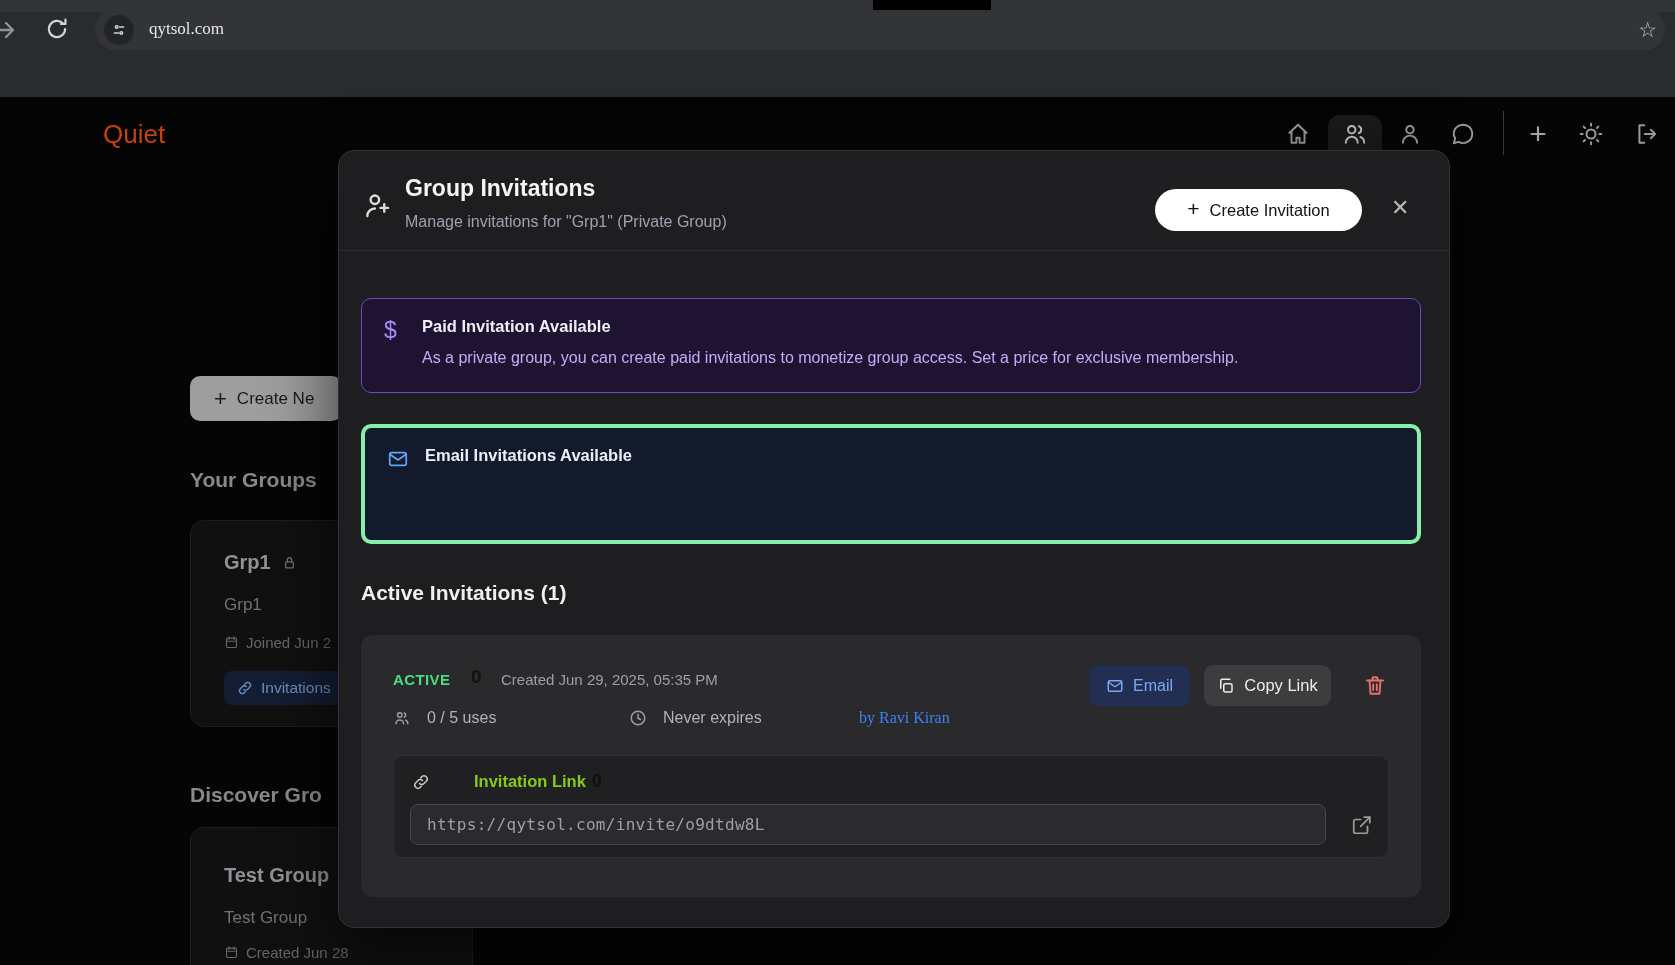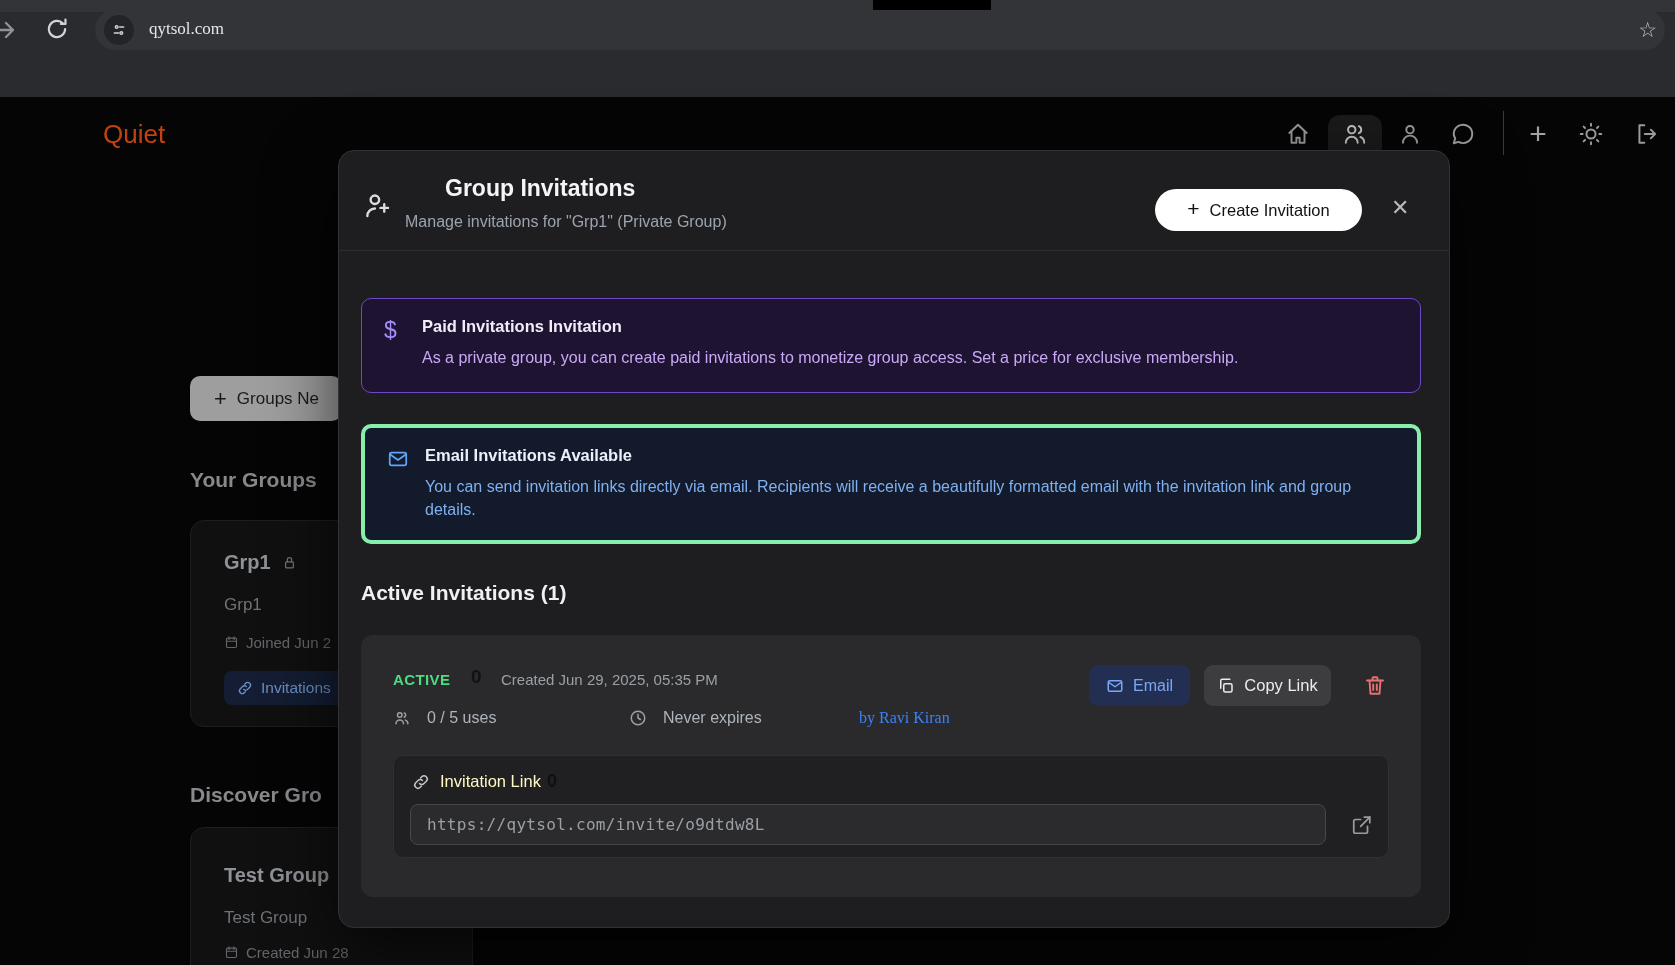--- a/index.html
+++ b/index.html
@@ -75,21 +75,21 @@
   .chain-sm { width:16px; height:16px; }
 
   
   .modal {
     position:absolute; left:338px; top:150px; width:1112px; height:778px;
     background:#1e1e20; border:1px solid #323236; border-radius:16px;
     box-shadow:0 24px 70px rgba(0,0,0,.65); overflow:hidden;
   }
   .modal-header { position:absolute; left:0; top:0; width:100%; height:100px; border-bottom:1px solid #2d2d30; }
   .mh-icon { position:absolute; left:24px; top:40px; width:30px; height:30px; color:#dcdcdc; }
-  .mh-title { position:absolute; left:66px; top:24px; font-size:23px; font-weight:700; color:#f5f5f5;margin-left:40px; }
+  .mh-title { position:absolute; left:66px; top:24px; font-size:23px; font-weight:700; color:#f5f5f5; }
   .mh-sub { position:absolute; left:66px; top:62px; font-size:16px; color:#9ca3af; }
   .create-inv-btn {
     position:absolute; left:816px; top:38px; width:207px; height:42px;
     background:#fff; border:none; border-radius:21px; color:#111; font-size:16.5px;
     display:flex; align-items:center; justify-content:center; gap:10px; cursor:pointer;
   }
   .create-inv-btn .plus { font-size:21px; font-weight:400; margin-top:-2px; }
   .close-x { position:absolute; left:1052px; top:44px; font-size:22px; color:#b9b9b9; cursor:pointer; }
 
   .banner { position:absolute; left:22px; width:1060px; border-radius:10px; padding:18px 24px 18px 22px; }
@@ -126,21 +126,21 @@
   .trash-btn { position:absolute; left:1002px; top:38px; width:24px; height:25px; color:#e87070; cursor:pointer; }
   .inv-meta { position:absolute; top:74px; font-size:16px; color:#aeb4bb; display:flex; align-items:center; gap:16px; white-space:nowrap; }
   .meta-uses { left:32px; }
   .meta-expires { left:268px; }
   .meta-author { left:498px; color:#3b82f6;font-family:Liberation Serif, serif; }
   .meta-ic { width:18px; height:18px; color:#9aa0a6; }
 
   .link-box { position:absolute; left:32px; top:120px; width:996px; height:103px; background:#202022; border:1px solid #303033; border-radius:10px; }
   .link-label-row { position:absolute; left:18px; top:15px; display:flex; align-items:center; gap:10px; }
   .link-label-row .chain { width:18px; height:18px; color:#c3c3c3; }
-  .link-label { font-size:16.5px; font-weight:400; color:#fef9c3; }
+  .link-label { font-size:16.5px; font-weight:700; color:#84cc16;margin-left:34px; }
   .link-badge { font-size:18px; font-weight:700; color:#0f0f10; margin-left:-4px; }
   .link-input {
     position:absolute; left:16px; top:48px; width:916px; height:41px;
     background:#2b2b2d; border:1px solid #48484c; border-radius:8px;
     color:#9aa0a6; font-family:"DejaVu Sans Mono","Liberation Mono",monospace;
     font-size:16px; padding:0 16px; letter-spacing:.3px;
   }
   .ext-btn { position:absolute; left:957px; top:58px; width:22px; height:22px; color:#9b9b9b; cursor:pointer; }
 </style>
 </head>
@@ -218,21 +218,21 @@
       <svg viewBox="0 0 24 24" fill="none" stroke="currentColor" stroke-width="1.8" stroke-linecap="round" stroke-linejoin="round">
           <path d="M9.5 4H5v16h4.5"></path>
           <path d="M19.5 12H10M15.5 8l4 4-4 4"></path>
         </svg>
     </span>
   </div>
 
   <div class="bg-page">
     <div class="create-group-btn">
       <span class="plus">+</span>
-      <span>Groups Ne</span>
+      <span>Create Ne</span>
     </div>
 
     <div class="bg-h2 your-groups">Your Groups</div>
 
     <div class="bg-card grp1-card">
       <div class="card-title" style="top:30px;">
         <span>Grp1</span>
         <span class="icon lock-icon">
           <svg viewBox="0 0 24 24" fill="none" stroke="currentColor" stroke-width="1.8" stroke-linecap="round">
               <rect x="6.5" y="11" width="11" height="8.5" rx="1.5"></rect>
@@ -296,37 +296,36 @@
         <span class="plus">+</span>
         <span>Create Invitation</span>
       </button>
       <span class="close-x">✕</span>
     </div>
 
     <div class="banner banner-paid">
       <div class="banner-row">
         <span class="banner-icon dollar-glyph">$</span>
         <div>
-          <div class="banner-title">Paid Invitations Invitation</div>
+          <div class="banner-title">Paid Invitation Available</div>
           <div class="banner-desc">As a private group, you can create paid invitations to monetize group access. Set a price for exclusive membership.</div>
         </div>
       </div>
     </div>
 
     <div class="banner banner-email">
       <div class="banner-row">
         <span class="icon banner-icon mail-glyph">
           <svg viewBox="0 0 24 24" fill="none" stroke="currentColor" stroke-width="1.9" stroke-linecap="round" stroke-linejoin="round">
               <rect x="3" y="5" width="18" height="14" rx="2"></rect>
               <path d="M3.5 7l8.5 6 8.5-6"></path>
             </svg>
         </span>
         <div>
           <div class="banner-title">Email Invitations Available</div>
-          <div class="banner-desc">You can send invitation links directly via email. Recipients will receive a beautifully formatted email with the invitation link and group details.</div>
         </div>
       </div>
     </div>
 
     <div class="active-heading">Active Invitations (1)</div>
 
     <div class="inv-card">
       <span class="inv-status">ACTIVE</span>
       <span class="inv-badge">0</span>
       <span class="inv-created">Created Jun 29, 2025, 05:35 PM</span>

